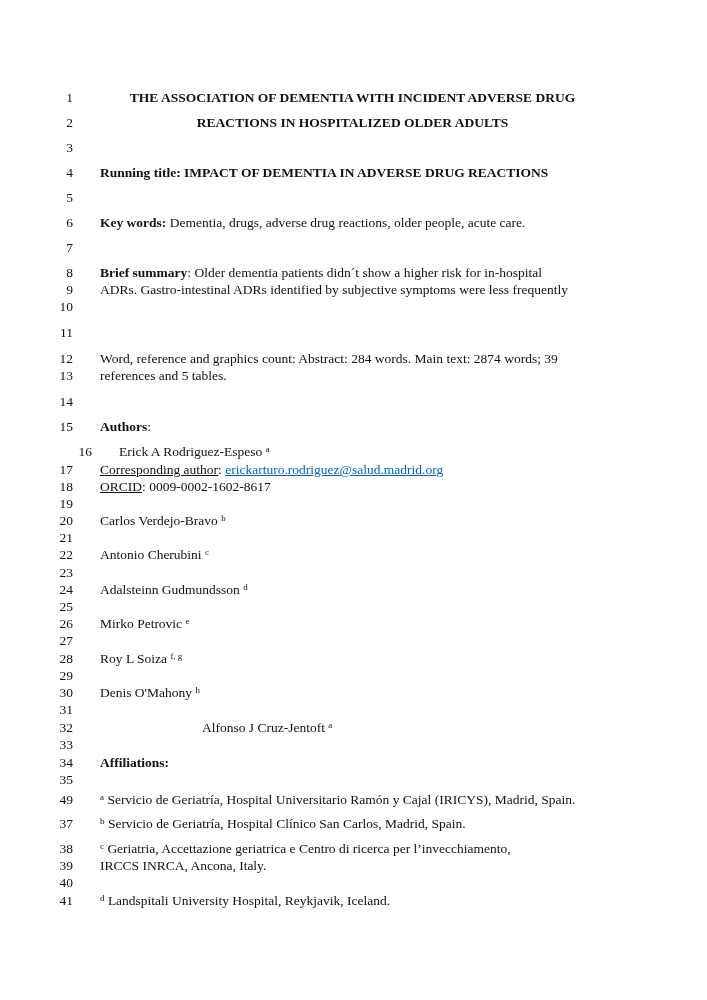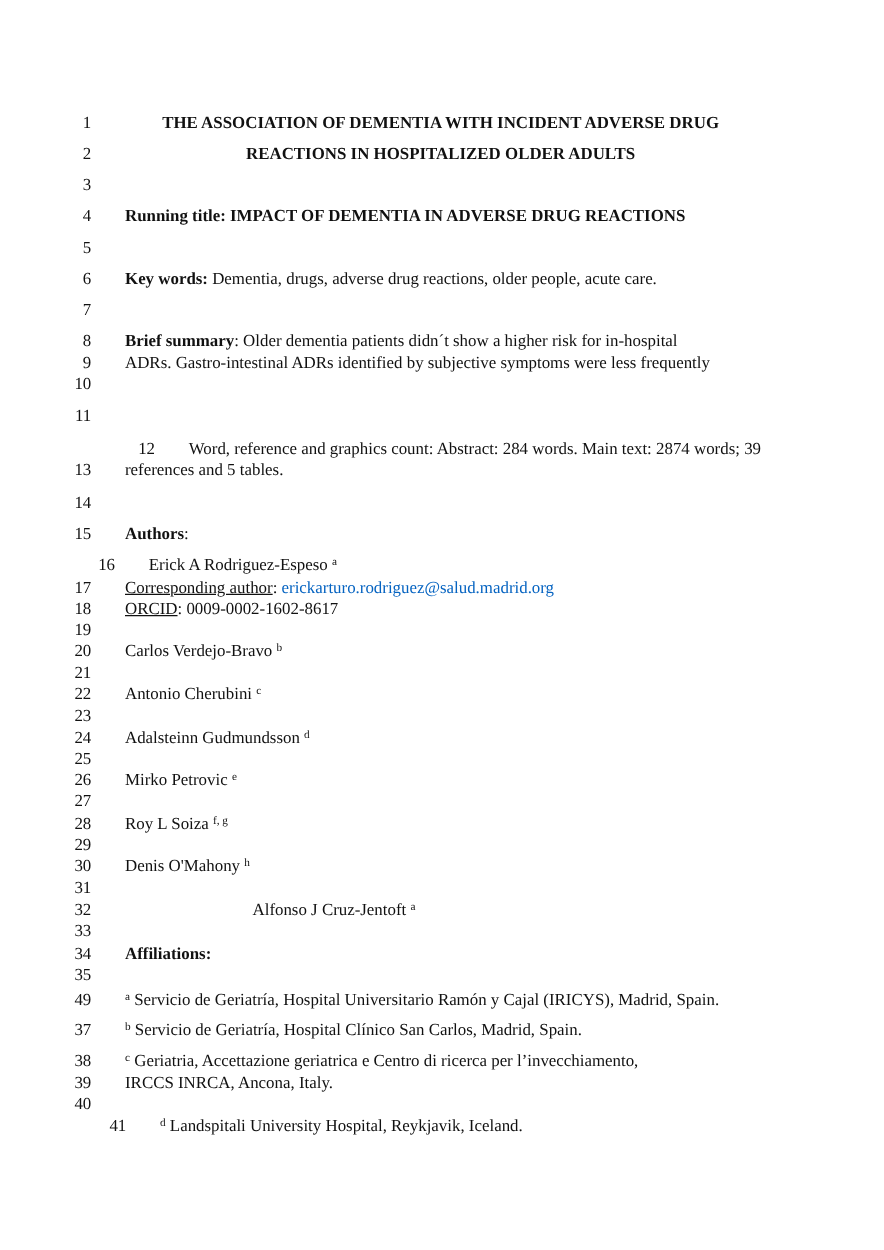--- a/index.html
+++ b/index.html
@@ -33,21 +33,21 @@
   .content {
     margin-left: 27px;
     width: 505px;
     white-space: nowrap;
   }
   .content.center {
     text-align: center;
   }
   .b { font-weight: bold; }
   .u { text-decoration: underline; }
-  .link { cursor: pointer; }
+  .link { text-decoration: underline; cursor: pointer; }
   .sup {
     font-size: 9px;
     position: relative;
     top: -4.5px;
     line-height: 0;
   }
 </style>
 </head>
 <body>
 
@@ -57,21 +57,21 @@
       <div class="line" style="margin-top: 8px;"><span class="num">2</span><span class="content center"><span class="b">REACTIONS IN HOSPITALIZED OLDER ADULTS</span></span></div>
       <div class="line" style="margin-top: 8px;"><span class="num">3</span><span class="content"></span></div>
       <div class="line" style="margin-top: 8px;"><span class="num">4</span><span class="content"><span class="b">Running title: IMPACT OF DEMENTIA IN ADVERSE DRUG REACTIONS</span></span></div>
       <div class="line" style="margin-top: 8px;"><span class="num">5</span><span class="content"></span></div>
       <div class="line" style="margin-top: 8px;"><span class="num">6</span><span class="content"><span class="b">Key words:</span><span> Dementia, drugs, adverse drug reactions, older people, acute care.</span></span></div>
       <div class="line" style="margin-top: 8px;"><span class="num">7</span><span class="content"></span></div>
       <div class="line" style="margin-top: 8px;"><span class="num">8</span><span class="content"><span class="b">Brief summary</span><span>: Older dementia patients didn´t show a higher risk for in-hospital</span></span></div>
       <div class="line"><span class="num">9</span><span class="content"><span>ADRs. Gastro-intestinal ADRs identified by subjective symptoms were less frequently</span></span></div>
       <div class="line"><span class="num">10</span></div>
       <div class="line" style="margin-top: 9px;"><span class="num">11</span><span class="content"></span></div>
-      <div class="line" style="margin-top: 9px; justify-content: center;"><span class="num">12</span><span class="content"><span>Word, reference and graphics count: Abstract: 284 words. Main text: 2874 words; 39</span></span></div>
+      <div class="line" style="margin-top: 9px;"><span class="num">12</span><span class="content"><span>Word, reference and graphics count: Abstract: 284 words. Main text: 2874 words; 39</span></span></div>
       <div class="line"><span class="num">13</span><span class="content"><span>references and 5 tables.</span></span></div>
       <div class="line" style="margin-top: 9px;"><span class="num">14</span><span class="content"></span></div>
       <div class="line" style="margin-top: 8px;"><span class="num">15</span><span class="content"><span class="b">Authors</span><span>:</span></span></div>
       <div class="line" style="margin-top: 8px; padding-left: 19px;"><span class="num">16</span><span class="content"><span>Erick A Rodriguez-Espeso </span><span class="sup">a</span></span></div>
       <div class="line" style="margin-top: 1px;"><span class="num">17</span><span class="content"><span class="u">Corresponding author</span><span>: </span><span class="link" style="color: rgb(5, 99, 193);">erickarturo.rodriguez@salud.madrid.org</span></span></div>
       <div class="line"><span class="num">18</span><span class="content"><span class="u">ORCID</span><span>: 0009-0002-1602-8617</span></span></div>
       <div class="line"><span class="num">19</span><span class="content"></span></div>
       <div class="line"><span class="num">20</span><span class="content"><span>Carlos Verdejo-Bravo </span><span class="sup">b</span></span></div>
       <div class="line"><span class="num">21</span><span class="content"></span></div>
       <div class="line"><span class="num">22</span><span class="content"><span>Antonio Cherubini </span><span class="sup">c</span></span></div>
@@ -86,15 +86,15 @@
       <div class="line"><span class="num">31</span><span class="content"></span></div>
       <div class="line" style="margin-top: 1px; justify-content: space-between;"><span class="num">32</span><span class="content"><span>Alfonso J Cruz-Jentoft </span><span class="sup">a</span></span></div>
       <div class="line"><span class="num">33</span><span class="content"></span></div>
       <div class="line" style="margin-top: 1px;"><span class="num">34</span><span class="content"><span class="b">Affiliations:</span></span></div>
       <div class="line"><span class="num">35</span><span class="content"></span></div>
       <div class="line" style="margin-top: 3px;"><span class="num">49</span><span class="content"><span class="sup">a</span><span> Servicio de Geriatría, Hospital Universitario Ramón y Cajal (IRICYS), Madrid, Spain.</span></span></div>
       <div class="line" style="margin-top: 7px;"><span class="num">37</span><span class="content"><span class="sup">b</span><span> Servicio de Geriatría, Hospital Clínico San Carlos, Madrid, Spain.</span></span></div>
       <div class="line" style="margin-top: 8px;"><span class="num">38</span><span class="content"><span class="sup">c</span><span> Geriatria, Accettazione geriatrica e Centro di ricerca per l’invecchiamento,</span></span></div>
       <div class="line"><span class="num">39</span><span class="content"><span>IRCCS INRCA, Ancona, Italy.</span></span></div>
       <div class="line"><span class="num">40</span><span class="content"></span></div>
-      <div class="line" style="margin-top: 1px; padding-left: 28px;"><span class="num">41</span><span class="content"><span class="sup">d</span><span> Landspitali University Hospital, Reykjavik, Iceland.</span></span></div>
+      <div class="line" style="margin-top: 1px;"><span class="num">41</span><span class="content"><span class="sup">d</span><span> Landspitali University Hospital, Reykjavik, Iceland.</span></span></div>
     </div>
 </div>
 
 </body></html>

